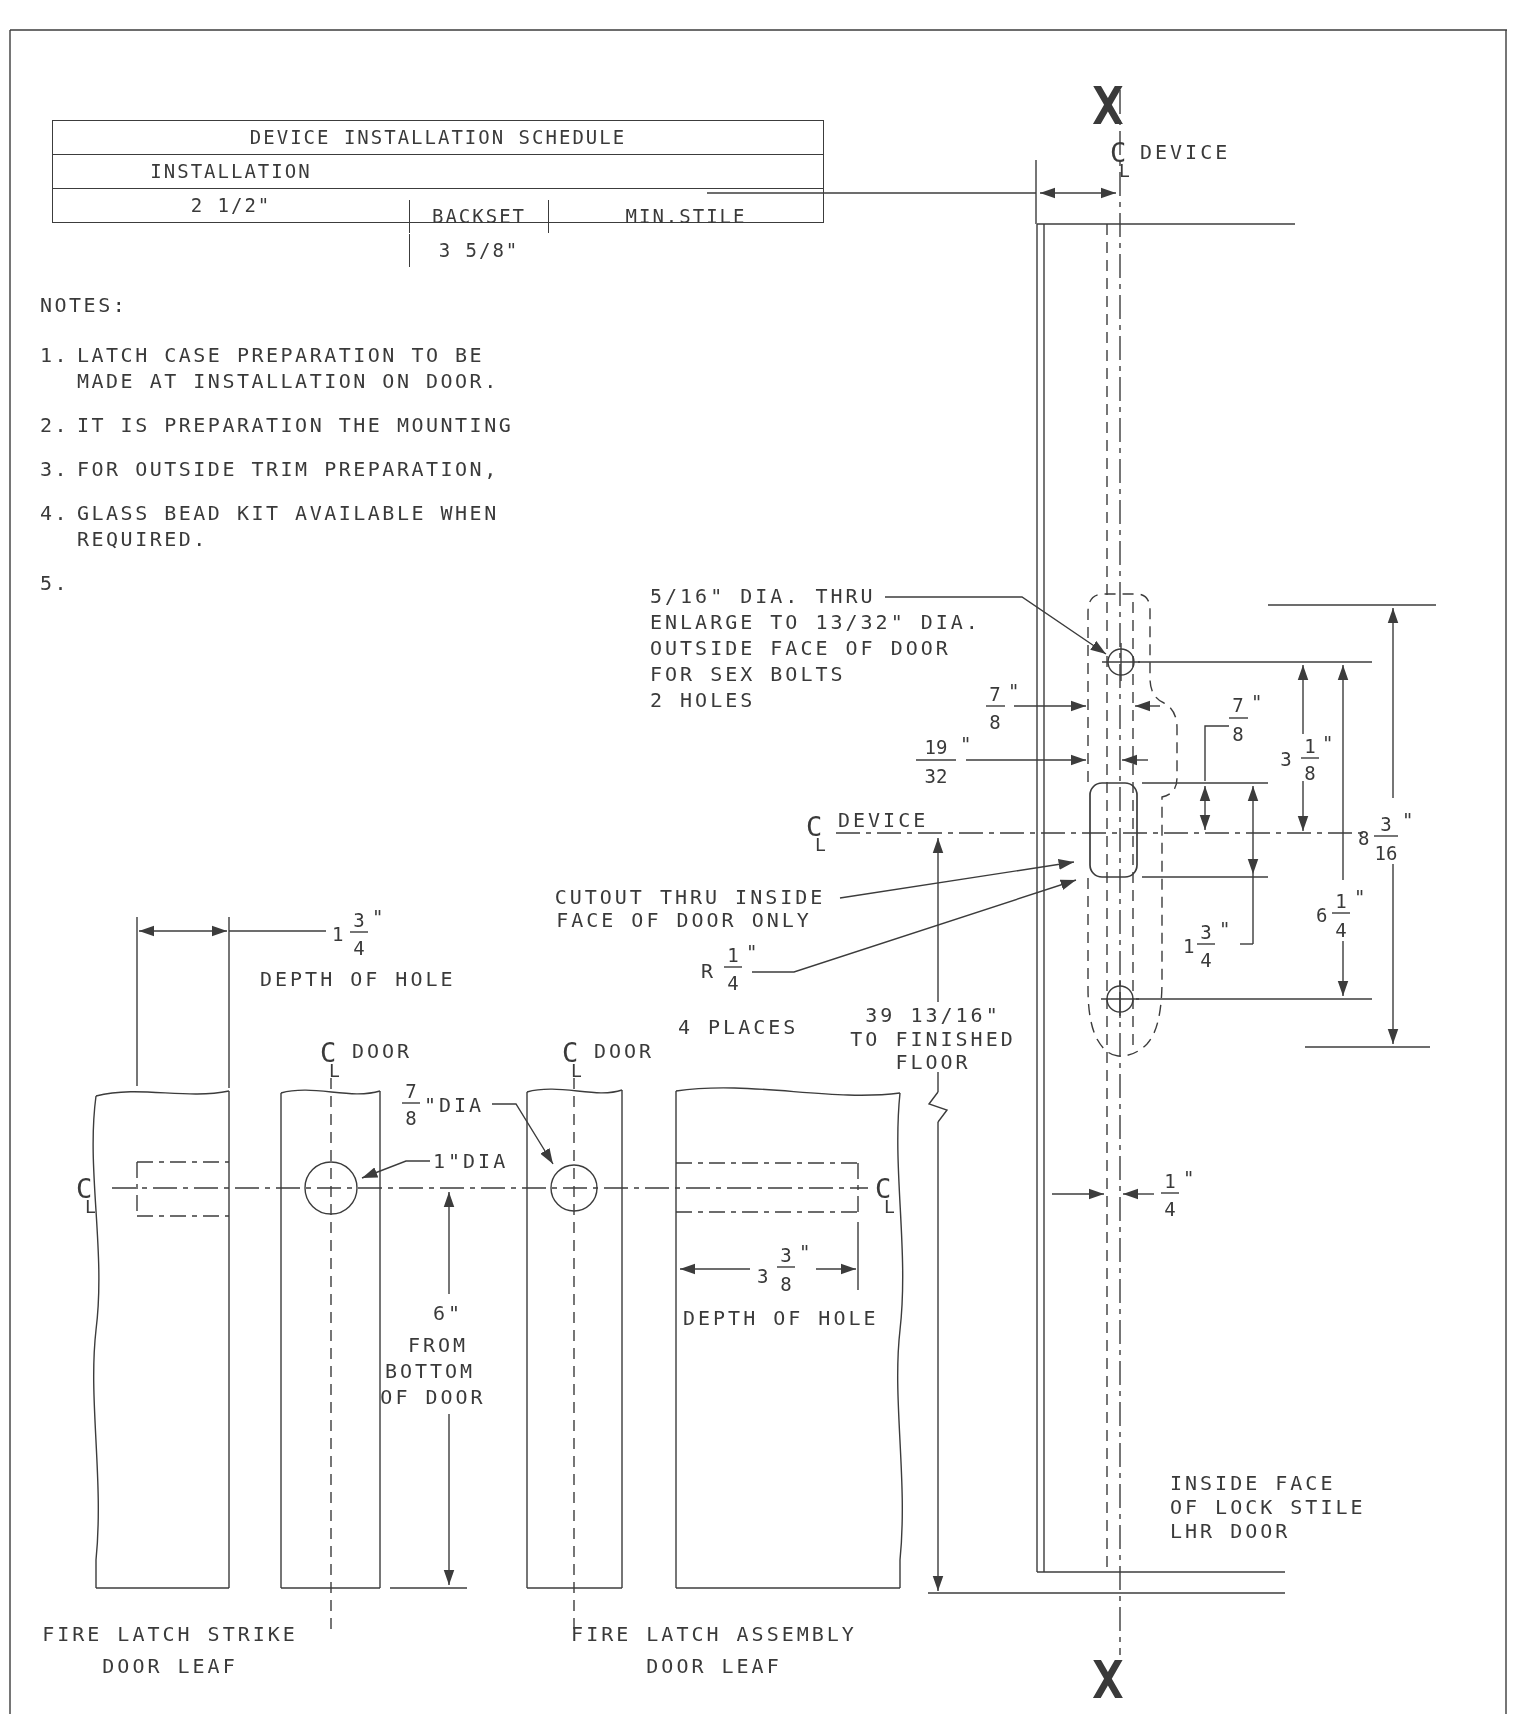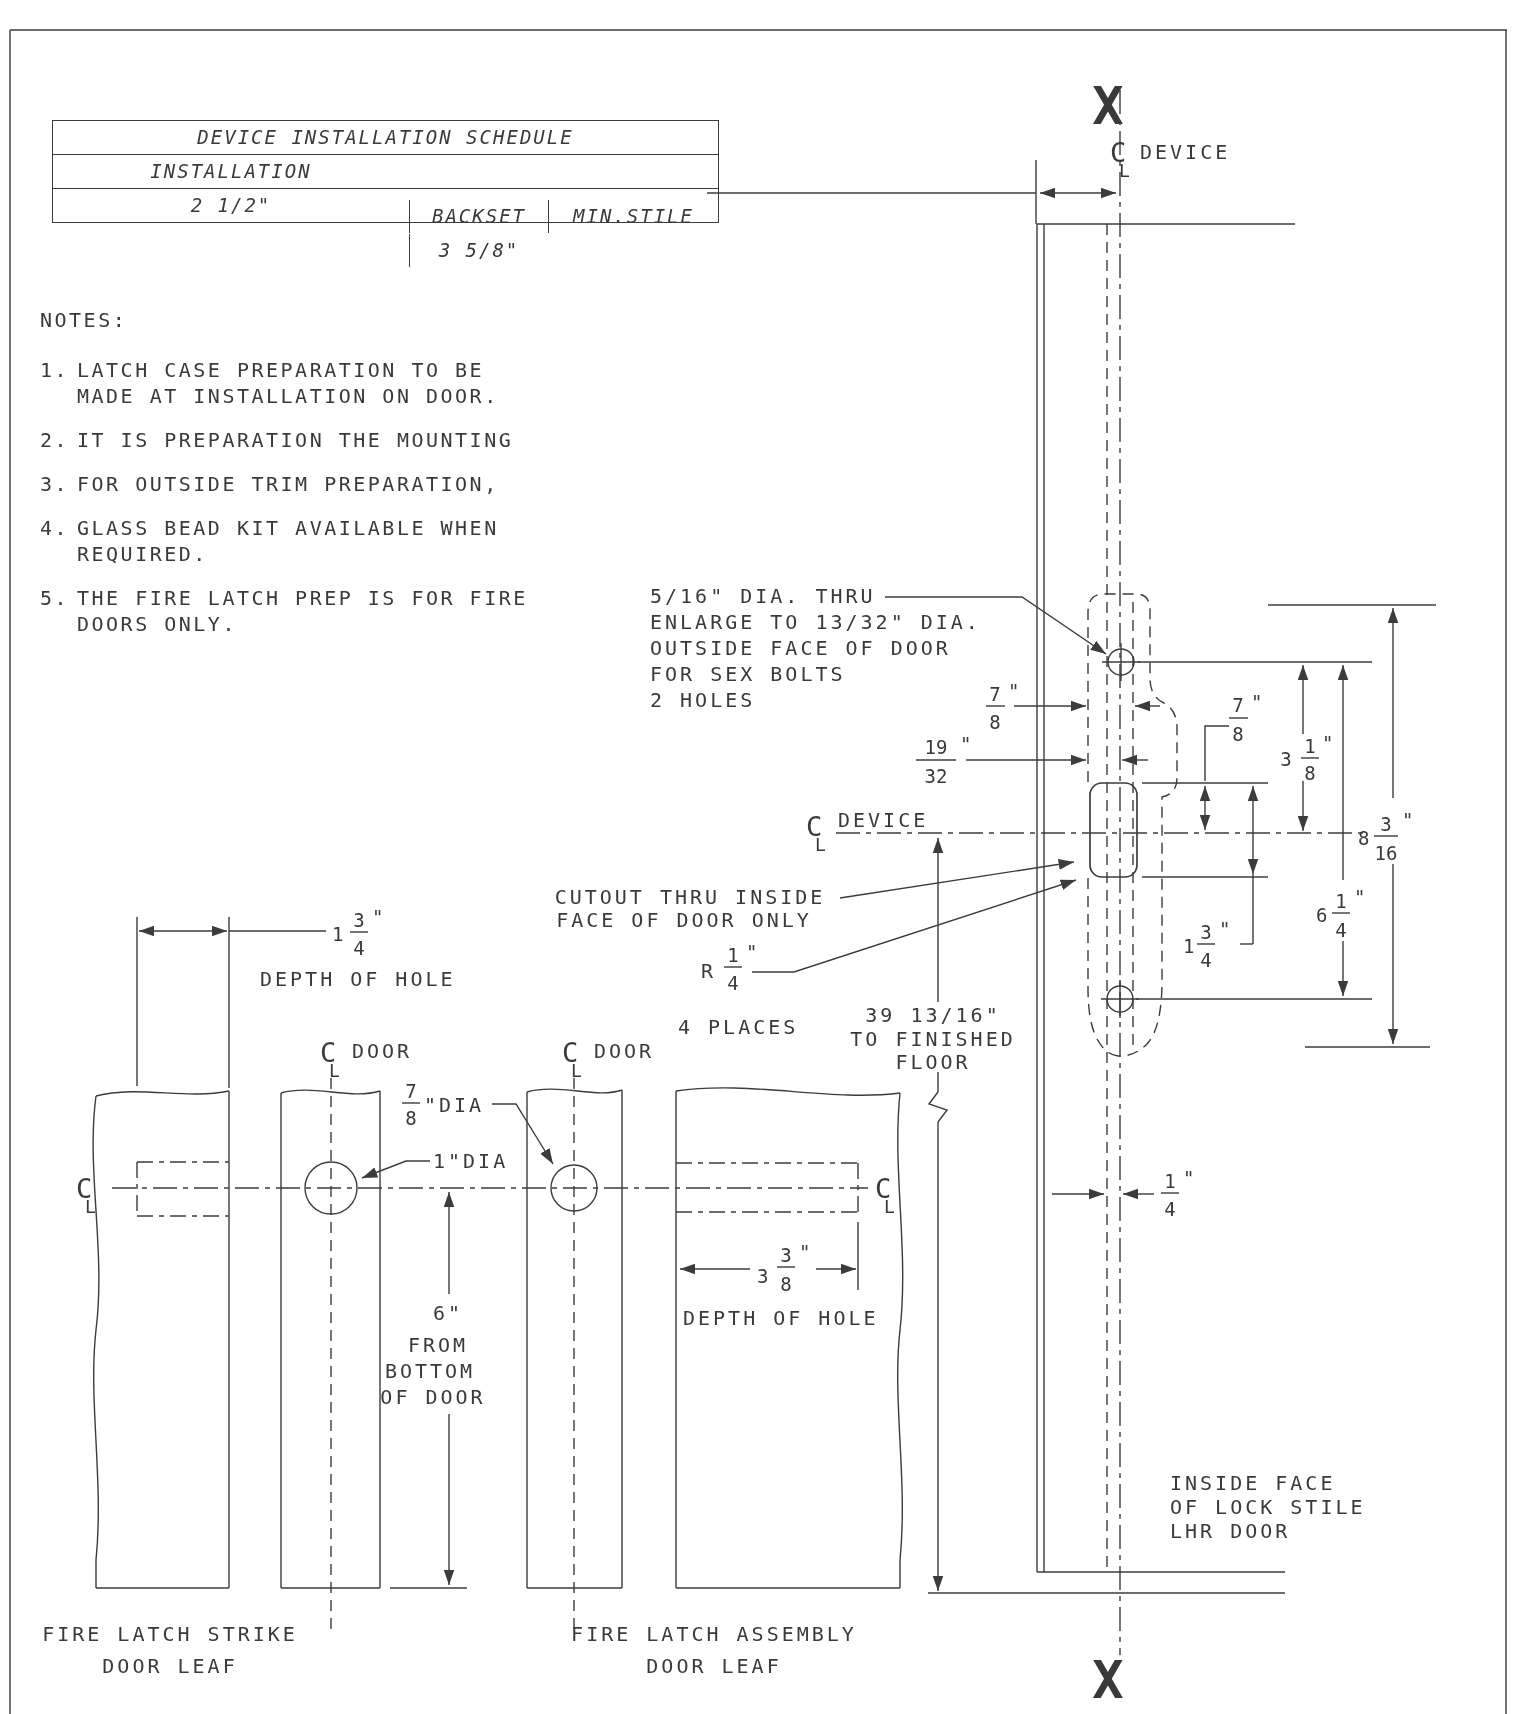--- a/index.html
+++ b/index.html
@@ -8,28 +8,28 @@
   svg text{fill:#3a3a3a;font-family:"DejaVu Sans Mono",monospace;font-size:20px;letter-spacing:3px;}
   svg text.f{font-size:19px;letter-spacing:0;}
   svg text.mid{text-anchor:middle;}
   svg text.big{font-size:52px;font-weight:bold;letter-spacing:0;}
   svg text.clc{font-size:27px;letter-spacing:0;}
   svg text.cll{font-size:18px;letter-spacing:0;}
   svg line,svg path,svg circle,svg polyline,svg rect{stroke:#3c3c3c;stroke-width:1.4;fill:none;}
   svg .dash{stroke-dasharray:11 7;}
   svg .cdot{stroke-dasharray:24 6 5 6;}
   svg .ddot{stroke-dasharray:16 6 5 6;}
-  .tbl{position:absolute;left:52px;top:120px;width:667px;border:1.5px solid #3c3c3c;
-       font-size:19px;letter-spacing:2px;text-align:center;box-sizing:border-box;font-style:italic;}
+  .tbl{position:absolute;left:52px;top:120px;width:772px;border:1.5px solid #3c3c3c;
+       font-size:19px;letter-spacing:2px;text-align:center;box-sizing:border-box;}
   .tbl-title{height:33px;line-height:33px;border-bottom:1.5px solid #3c3c3c;}
   .tbl-grid{display:grid;grid-template-columns:356px 139px 1fr;height:33px;line-height:33px;}
   .tbl-grid.hd{border-bottom:1.5px solid #3c3c3c;text-align:center;}
   .tbl-grid div+div{border-left:1.5px solid #3c3c3c;margin-top:45px;}
   .notes{position:absolute;left:40px;top:292px;font-size:20px;letter-spacing:2.5px;line-height:26px;}
-  .notes-h{margin-bottom:24px;margin-top:15px;}
+  .notes-h{margin-bottom:24px;}
   .note{display:flex;margin-bottom:18px;}
   .nnum{width:37px;flex:none;}
 </style>
 </head>
 <body>
 
 <svg id="draw" width="1521" height="1714" viewBox="0 0 1521 1714">
   <defs>
     <marker id="ah" viewBox="0 0 10 7" refX="10" refY="3.5" markerWidth="11" markerHeight="8" orient="auto-start-reverse">
       <path d="M0 0 L10 3.5 L0 7 z" style="fill:#3c3c3c;stroke:none"></path>
@@ -370,16 +370,14 @@
     <span class="nbody"><span>FOR OUTSIDE TRIM PREPARATION,</span><br>
     </span>
   </div>
   <div class="note">
     <span class="nnum">4.</span>
     <span class="nbody"><span>GLASS BEAD KIT AVAILABLE WHEN</span><br>
     <span>REQUIRED.</span></span>
   </div>
   <div class="note">
     <span class="nnum">5.</span>
-    <span class="nbody"><span>THE FIRE LATCH PREP IS FOR FIRE</span><br>
-    <span>DOORS ONLY.</span></span>
   </div>
 </div>
 
 </body></html>

